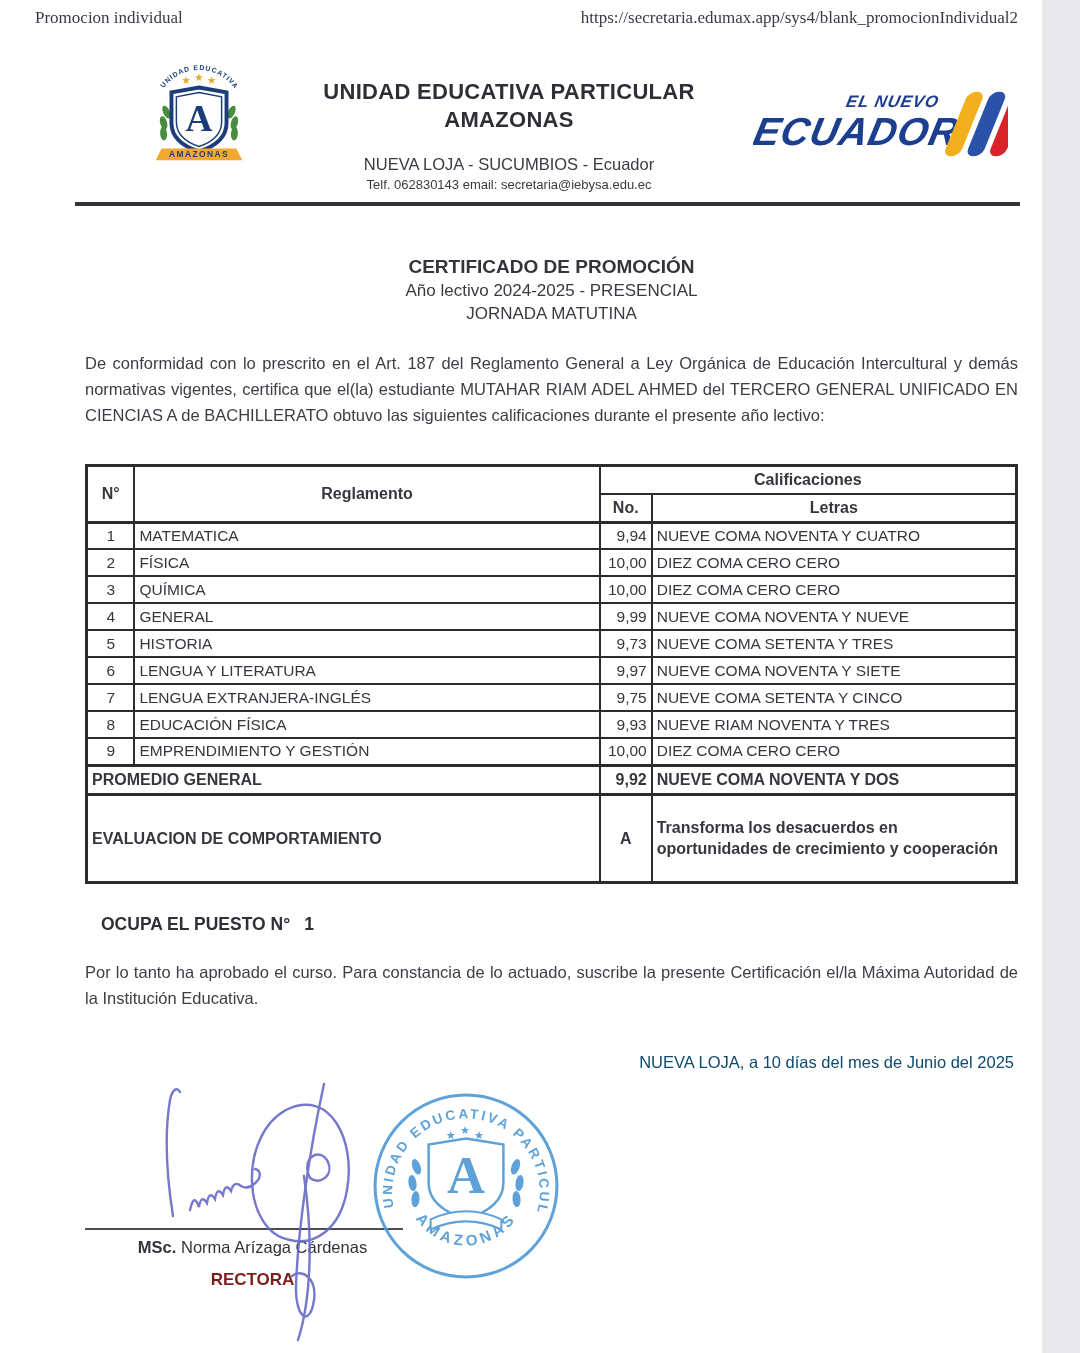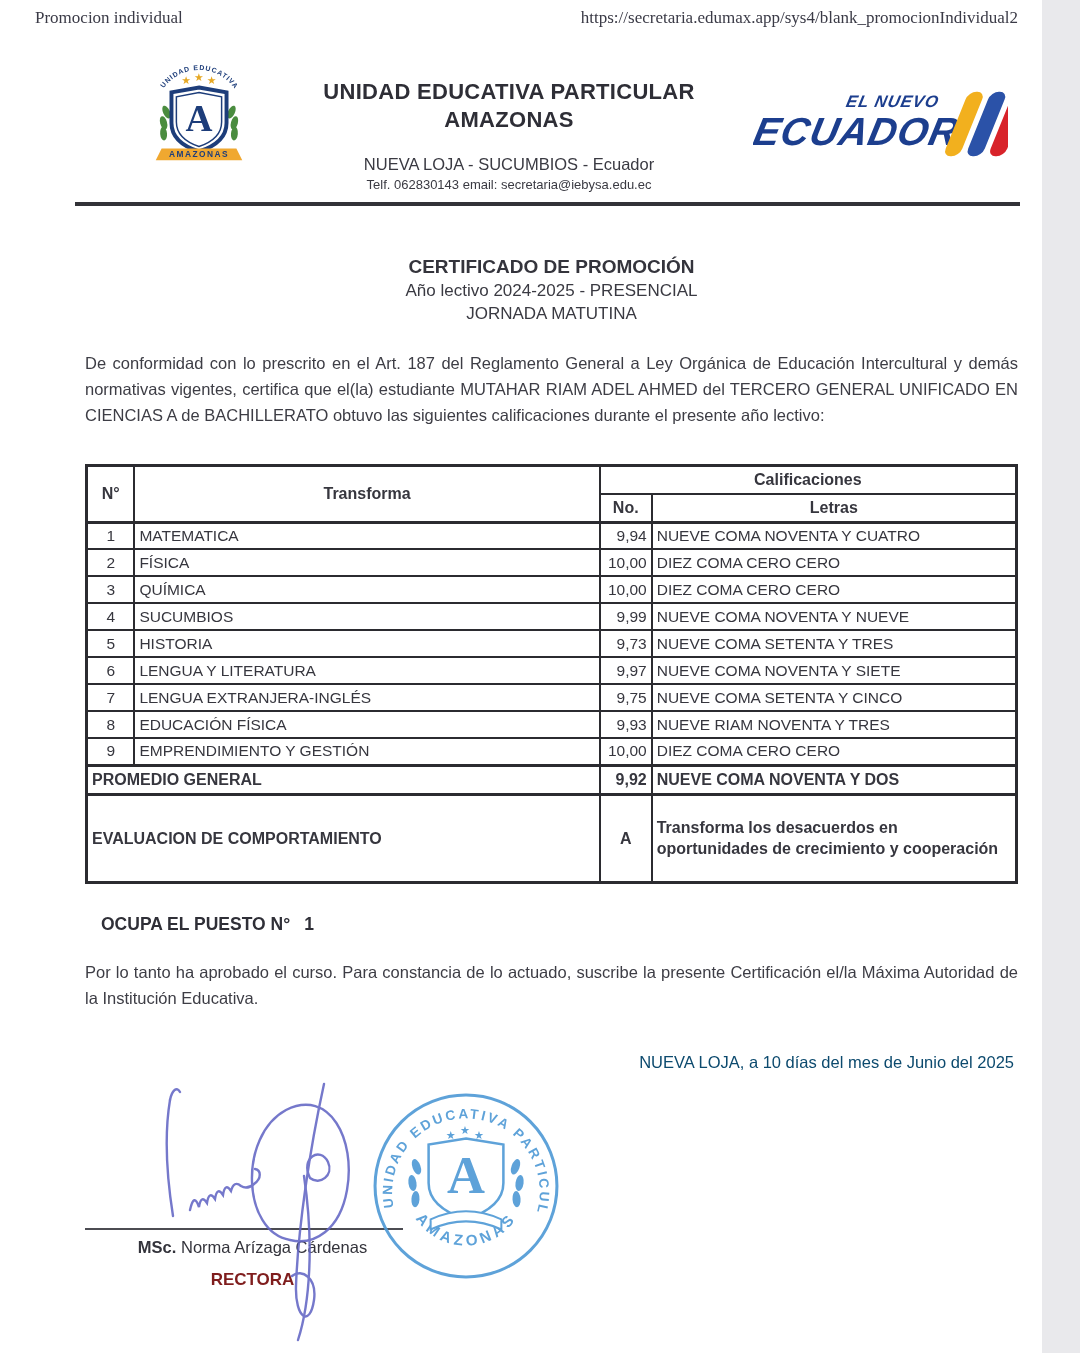--- a/index.html
+++ b/index.html
@@ -145,21 +145,21 @@
     <table class="grades">
       <colgroup>
           <col class="c-n">
           <col class="c-subj">
           <col class="c-no">
           <col class="c-let">
         </colgroup>
       <thead>
         <tr>
           <th rowspan="2">N°</th>
-          <th rowspan="2">Transforma</th>
+          <th rowspan="2">Reglamento</th>
           <th colspan="2">Calificaciones</th>
         </tr>
         <tr class="subhead">
           <th>No.</th>
           <th>Letras</th>
         </tr>
       </thead>
       <tbody>
         <tr>
           <td class="cell-n">1</td>
@@ -174,21 +174,21 @@
           <td>DIEZ COMA CERO CERO</td>
         </tr>
         <tr>
           <td class="cell-n">3</td>
           <td>QUÍMICA</td>
           <td class="cell-score">10,00</td>
           <td>DIEZ COMA CERO CERO</td>
         </tr>
         <tr>
           <td class="cell-n">4</td>
-          <td>SUCUMBIOS</td>
+          <td>GENERAL</td>
           <td class="cell-score">9,99</td>
           <td>NUEVE COMA NOVENTA Y NUEVE</td>
         </tr>
         <tr>
           <td class="cell-n">5</td>
           <td>HISTORIA</td>
           <td class="cell-score">9,73</td>
           <td>NUEVE COMA SETENTA Y TRES</td>
         </tr>
         <tr>

